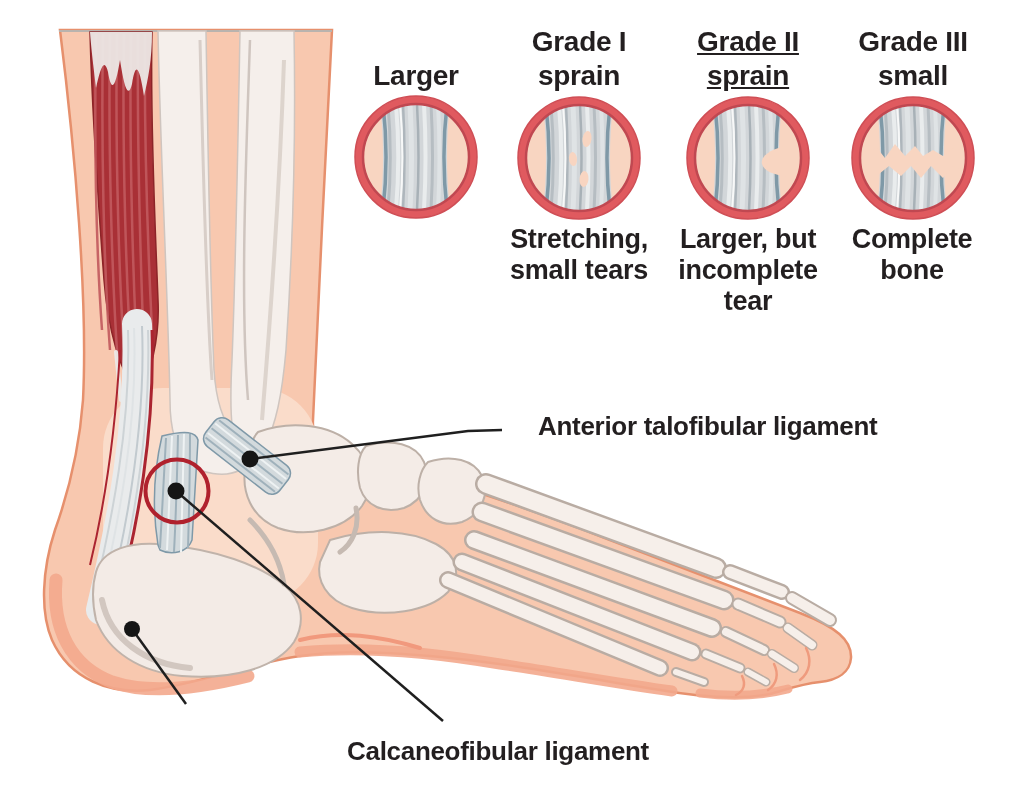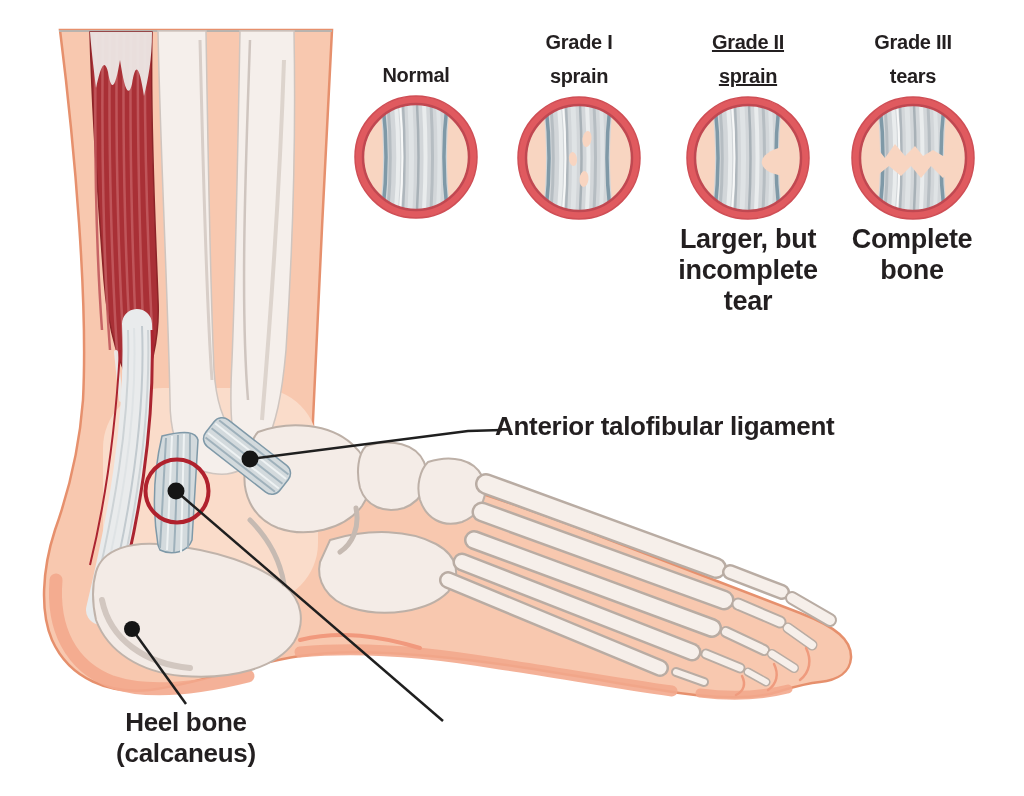--- a/index.html
+++ b/index.html
@@ -3,21 +3,21 @@
 <meta charset="utf-8">
 <style>
   html,body{margin:0;padding:0;background:#ffffff;}
   #stage{
     position:relative;width:1024px;height:796px;background:#ffffff;overflow:hidden;
     font-family:"Liberation Sans","DejaVu Sans",sans-serif;color:#231f20;
   }
   #anatomy-svg{position:absolute;left:0;top:0;}
   .lbl{
     position:absolute;white-space:pre-line;text-align:center;
-    font-weight:600;letter-spacing:-0.3px;line-height:33px;font-size:20px;color:#231f20;
+    font-weight:600;letter-spacing:-0.3px;line-height:33px;font-size:28px;color:#231f20;
   }
   .cap{font-size:27px;line-height:31px;}
   .small{font-size:26px;line-height:31px;}
   .left{text-align:left;}
 </style>
 </head>
 <body>
 
 <div id="stage">
 
@@ -247,30 +247,31 @@
       <circle r="53" fill="#f8d5c1"></circle>
       <g clip-path="url(#cclip)">
         <use href="#band"></use>
         <path fill="#f8d5c1" d="M -54,-4 L -36,-10 L -28,0 L -18,-14 L -8,-2 L 2,-12 L 10,-2 L 20,-8 L 30,-2 L 40,-10 L 54,-6
                  L 54,14 L 40,8 L 30,20 L 18,8 L 8,20 L -2,8 L -12,18 L -24,8 L -34,16 L -44,6 L -54,10 Z"></path>
       </g>
       <circle r="53" fill="none" stroke="#c04851" stroke-width="2.5"></circle>
     </g>
   </svg>
 
-  <div class="lbl" style="left:316px;top:59px;width:200px;">Normal</div>
+  <div class="lbl" style="left:316px;top:59px;width:200px;">Larger</div>
   <div class="lbl" style="left:479px;top:25px;width:200px;line-height:34px;">Grade I
 sprain</div>
   <div class="lbl" style="left:648px;top:25px;width:200px;line-height:34px;text-decoration:underline;">Grade II
 sprain</div>
   <div class="lbl" style="left:813px;top:25px;width:200px;line-height:34px;">Grade III
-tears</div>
-
+small</div>
+
+  <div class="lbl cap" style="left:479px;top:224px;width:200px;">Stretching,
+small tears</div>
   <div class="lbl cap" style="left:648px;top:224px;width:200px;text-align:center;">Larger, but
 incomplete
 tear</div>
   <div class="lbl cap" style="left:812px;top:224px;width:200px;">Complete
 bone</div>
 
-  <div class="lbl small left" style="left:495px;top:411px;width:370px;">Anterior talofibular ligament</div>
-  <div class="lbl small" style="left:76px;top:707px;width:220px;">Heel bone
-(calcaneus)</div>
+  <div class="lbl small left" style="left:538px;top:411px;width:370px;">Anterior talofibular ligament</div>
+  <div class="lbl small" style="left:338px;top:736px;width:320px;">Calcaneofibular ligament</div>
 </div>
 
 </body></html>

